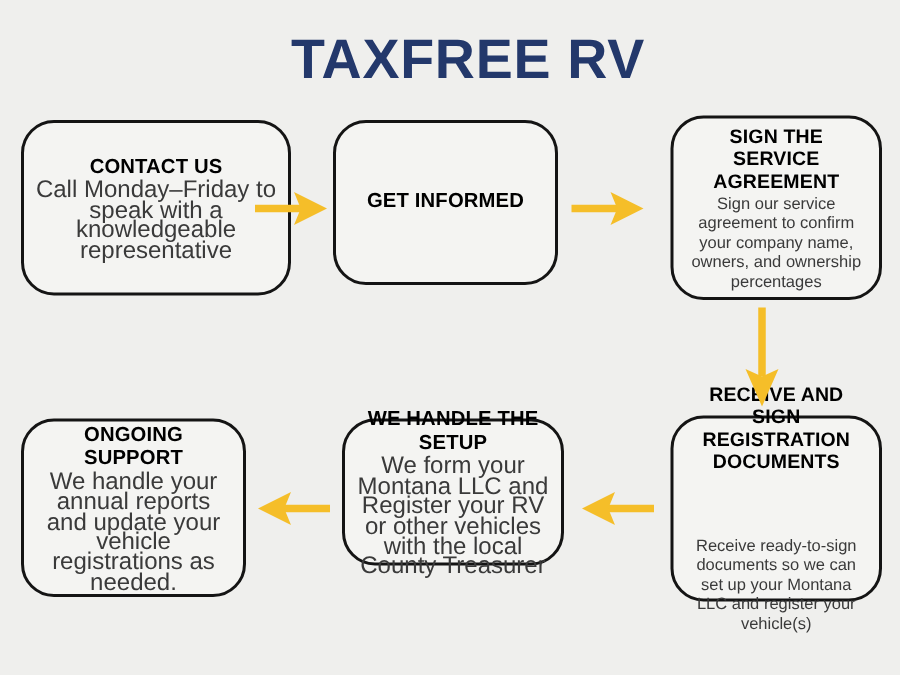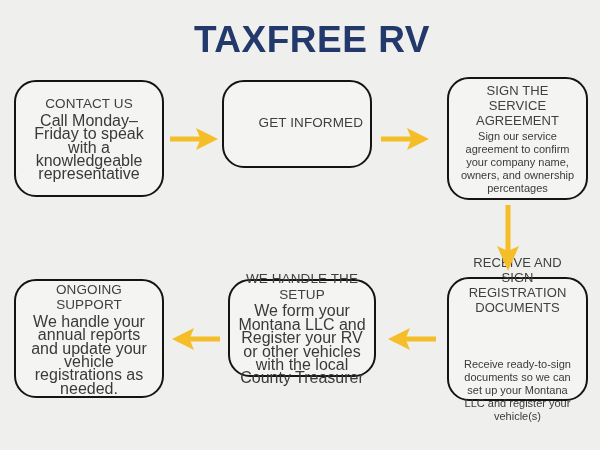--- a/index.html
+++ b/index.html
@@ -43,36 +43,36 @@
     border: 2.5px solid #141414;
     border-radius: 22px;
     display: flex;
     flex-direction: column;
     align-items: center;
     justify-content: center;
     text-align: center;
     padding: 6px 7px;
   }
   .box-heading {
-    color: #404040;
-    font-weight: normal;
+    color: #000000;
+    font-weight: bold;
     font-size: 13.5px;
     line-height: 15.5px;
     letter-spacing: 0.1px;
     margin-bottom: 2px;
   }
   .box-body {
     color: #3a3a3a;
     font-size: 16px;
     line-height: 13.4px;
   }
 
   
-  #box-contact-us        { left: 14px;  top: 80px;  width: 150px; height: 117px; }
-  #box-get-informed      { left: 222px; top: 80px;  width: 150px; height: 88px; align-items: flex-end; }
+  #box-contact-us        { left: 14px;  top: 80px;  width: 180px; height: 117px; }
+  #box-get-informed      { left: 222px; top: 80px;  width: 150px; height: 110px; }
   #box-sign-agreement    { left: 447px; top: 77px;  width: 141px; height: 123px; }
   #box-receive-docs      { left: 447px; top: 277px; width: 141px; height: 124px; gap: 41px; }
   #box-handle-setup      { left: 228px; top: 279px; width: 148px; height: 98px; }
   #box-ongoing-support   { left: 14px;  top: 279px; width: 150px; height: 119px; }
 
   #box-sign-agreement .box-heading,
   #box-receive-docs .box-heading { font-size: 13px; line-height: 15px; }
   #box-sign-agreement .box-body,
   #box-receive-docs .box-body { font-size: 11px; line-height: 13px; }
 

